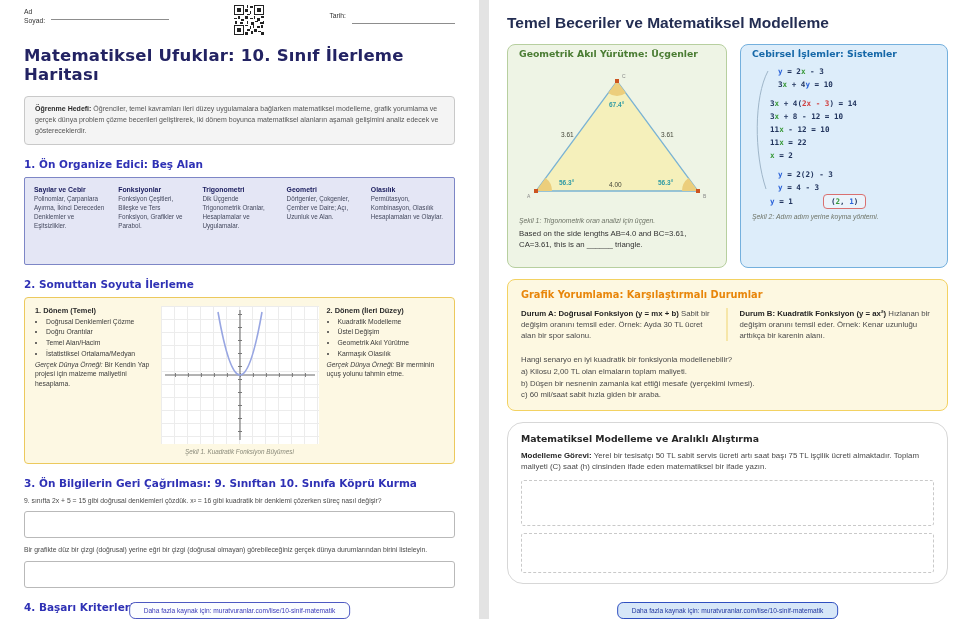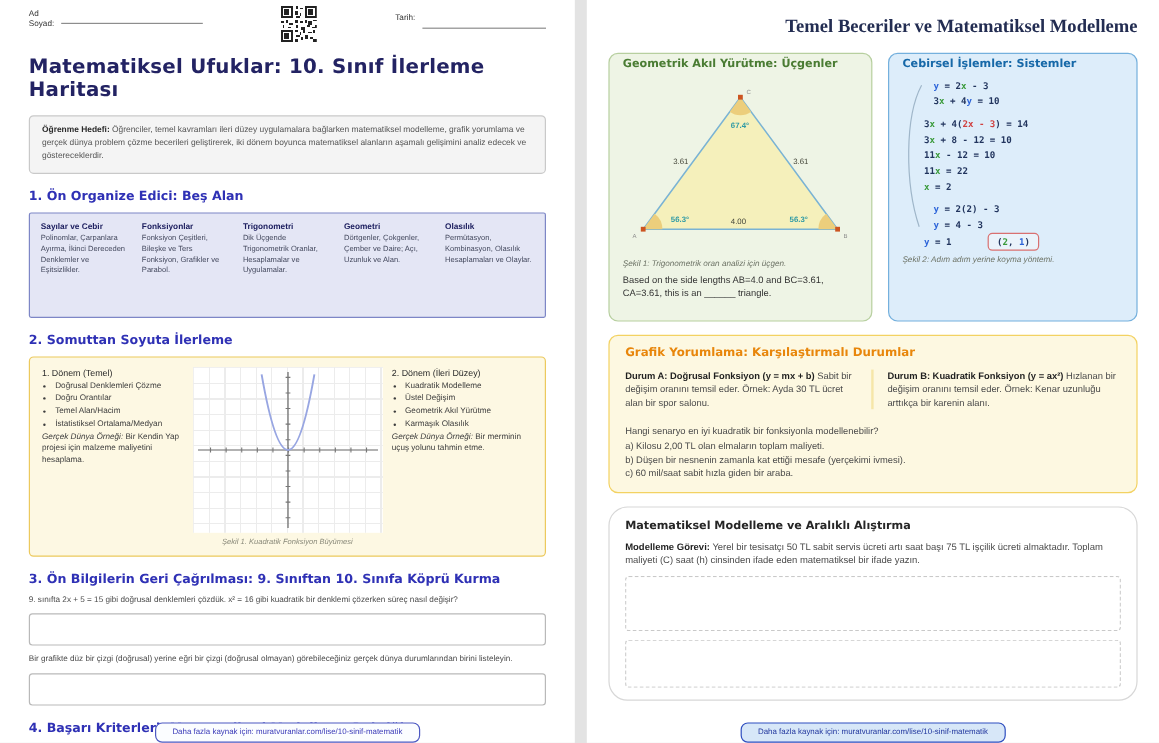--- a/index.html
+++ b/index.html
@@ -20,39 +20,39 @@
   .l-title{font-family:"DejaVu Sans",sans-serif;font-weight:bold;font-size:16.5px;color:var(--navy);text-align:left;margin-top:11px;letter-spacing:.2px}
   .objective{margin-top:12px;background:#f4f4f4;border:1px solid #c9c9c9;border-radius:4px;padding:7px 10px;font-size:7px;line-height:1.55;color:#555}
   .objective b{color:#2b2b2b}
   .sec-h{font-family:"DejaVu Sans",sans-serif;font-weight:bold;font-size:10.5px;color:var(--section-blue);margin-top:13px}
   .areas{margin-top:7px;background:#e4e6f5;border:1px solid #7d86c6;border-radius:2px;display:flex;gap:10px;padding:8px 9px;min-height:88px}
   .area{flex:1}
   .area .at{font-size:6.9px;font-weight:bold;color:#1e2060;margin-bottom:1px}
   .area .ax{font-size:6.3px;color:#44495e;line-height:1.45}
   .concrete{margin-top:7px;background:#fdf8e3;border:1.5px solid var(--yellow-border);border-radius:4px;padding:8px 10px;display:flex;gap:8px}
   .term{width:31%;font-size:6.8px;color:#3c3c3c}
-  .term .tt{font-size:7.4px;font-weight:normal;color:#2b2b2b;margin-bottom:2px}
+  .term .tt{font-size:7.4px;font-weight:bold;color:#2b2b2b;margin-bottom:2px}
   .term ul{list-style:disc;padding-left:11px}
   .term li{margin-bottom:1.5px;line-height:1.35}
   .term .ex{margin-top:2px;line-height:1.4}
   .term .ex i{font-style:italic}
   .graph-wrap{flex:1;display:flex;flex-direction:column;align-items:center}
   .graph-panel{width:158px;height:138px;background:
      repeating-linear-gradient(to right,#ececec 0 1px,transparent 1px 13px),
      repeating-linear-gradient(to bottom,#ececec 0 1px,transparent 1px 13px),#ffffff;
      position:relative}
   .graph-panel svg{position:absolute;left:0;top:0}
   .fig-cap{font-size:6.3px;font-style:italic;color:#8a8a7a;margin-top:4px}
   .q-text{font-size:6.8px;color:#4a4a4a;margin-top:7px;line-height:1.45}
   .ans-box{border:1px solid #b9b9b9;border-radius:3px;height:27px;background:#fff;margin-top:6px}
   .pill{position:absolute;left:50%;transform:translateX(-50%);top:602px;border:1px solid #4d59c2;border-radius:6px;background:#fbfdff;font-size:6.6px;color:#3a3ab8;padding:4px 14px;white-space:nowrap}
   .pill.blue{background:#d7e7f8;border-color:#2f4fc0;color:#21369e}
 
   
-  .r-title{font-family:Liberation Serif, serif;font-weight:bold;font-size:15.5px;color:#232d52;text-align:right;margin-top:14px}
+  .r-title{font-family:Liberation Sans, sans-serif;font-weight:bold;font-size:15.5px;color:#232d52;text-align:left;margin-top:14px}
   .two-col{display:flex;gap:13px;margin-top:12px}
   .card{flex:1;border-radius:8px;padding:3px 11px;height:224px;position:relative}
   .card.green{background:#eef4e5;border:1px solid #b7cf9f}
   .card.blue{background:#ddedfa;border:1px solid #74b0dd}
   .card-h{font-family:"DejaVu Sans",sans-serif;font-weight:bold;font-size:9.3px}
   .card.green .card-h{color:var(--green-title)}
   .card.blue .card-h{color:var(--blue-title)}
   .tri-wrap{display:flex;justify-content:center;margin-top:4px}
   .card-cap{font-size:6.8px;font-style:italic;color:#6d7366;margin-top:4px}
   .card-prompt{font-size:7.8px;color:#333;line-height:1.4;margin-top:5px}

